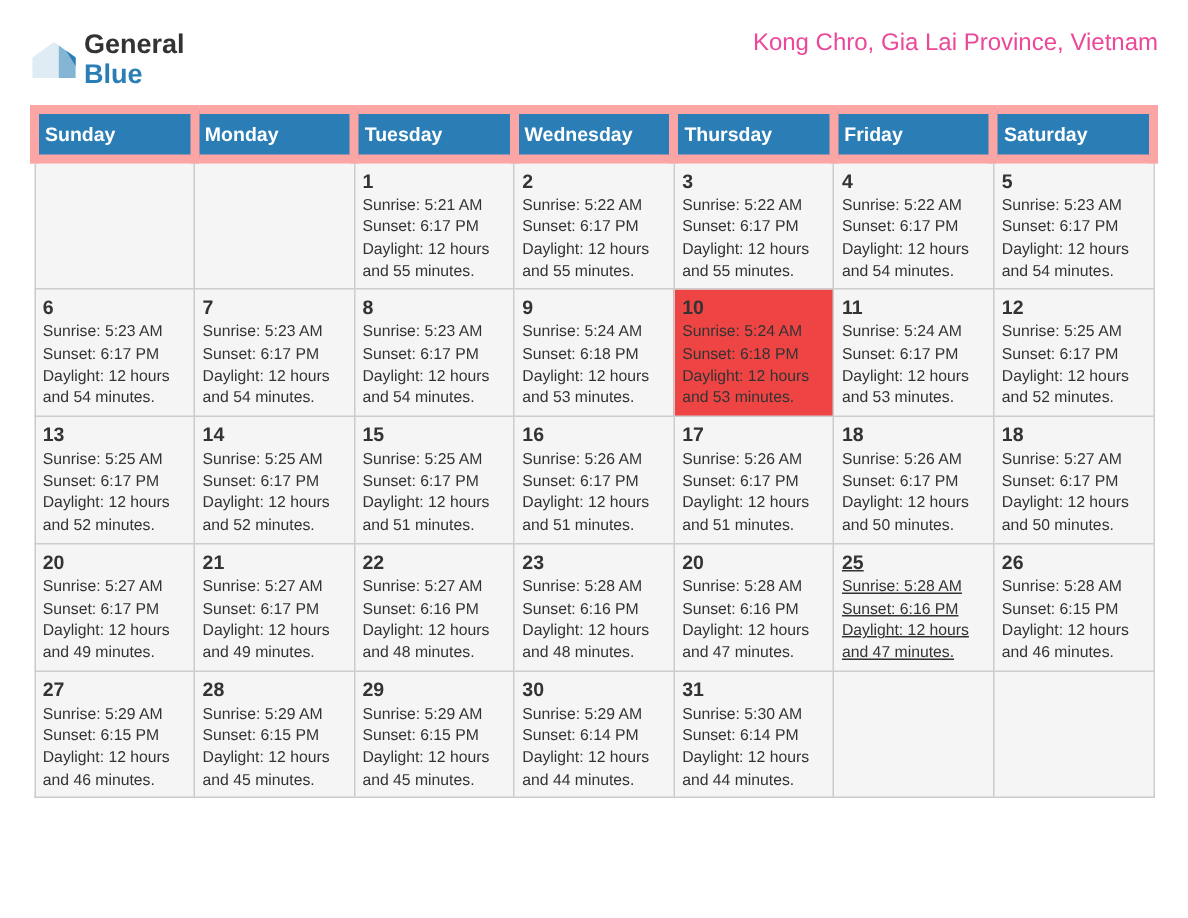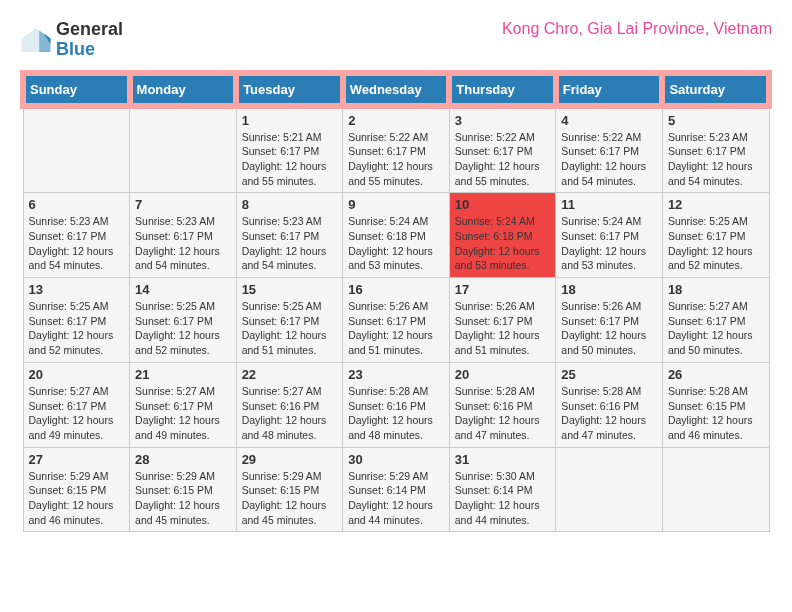--- a/index.html
+++ b/index.html
@@ -284,21 +284,21 @@
           <div class="day-info" style="white-space: pre-line;">Sunrise: 5:28 AM
 Sunset: 6:16 PM
 Daylight: 12 hours and 48 minutes.</div>
         </td>
         <td style="background: rgb(245, 245, 245);">
           <span class="day-number">20</span>
           <div class="day-info" style="white-space: pre-line;">Sunrise: 5:28 AM
 Sunset: 6:16 PM
 Daylight: 12 hours and 47 minutes.</div>
         </td>
-        <td style="background: rgb(245, 245, 245);">
+        <td style="background: rgb(245, 245, 245); text-decoration: underline;">
           <span class="day-number">25</span>
           <div class="day-info" style="white-space: pre-line;">Sunrise: 5:28 AM
 Sunset: 6:16 PM
 Daylight: 12 hours and 47 minutes.</div>
         </td>
         <td style="background: rgb(245, 245, 245);">
           <span class="day-number">26</span>
           <div class="day-info" style="white-space: pre-line;">Sunrise: 5:28 AM
 Sunset: 6:15 PM
 Daylight: 12 hours and 46 minutes.</div>

